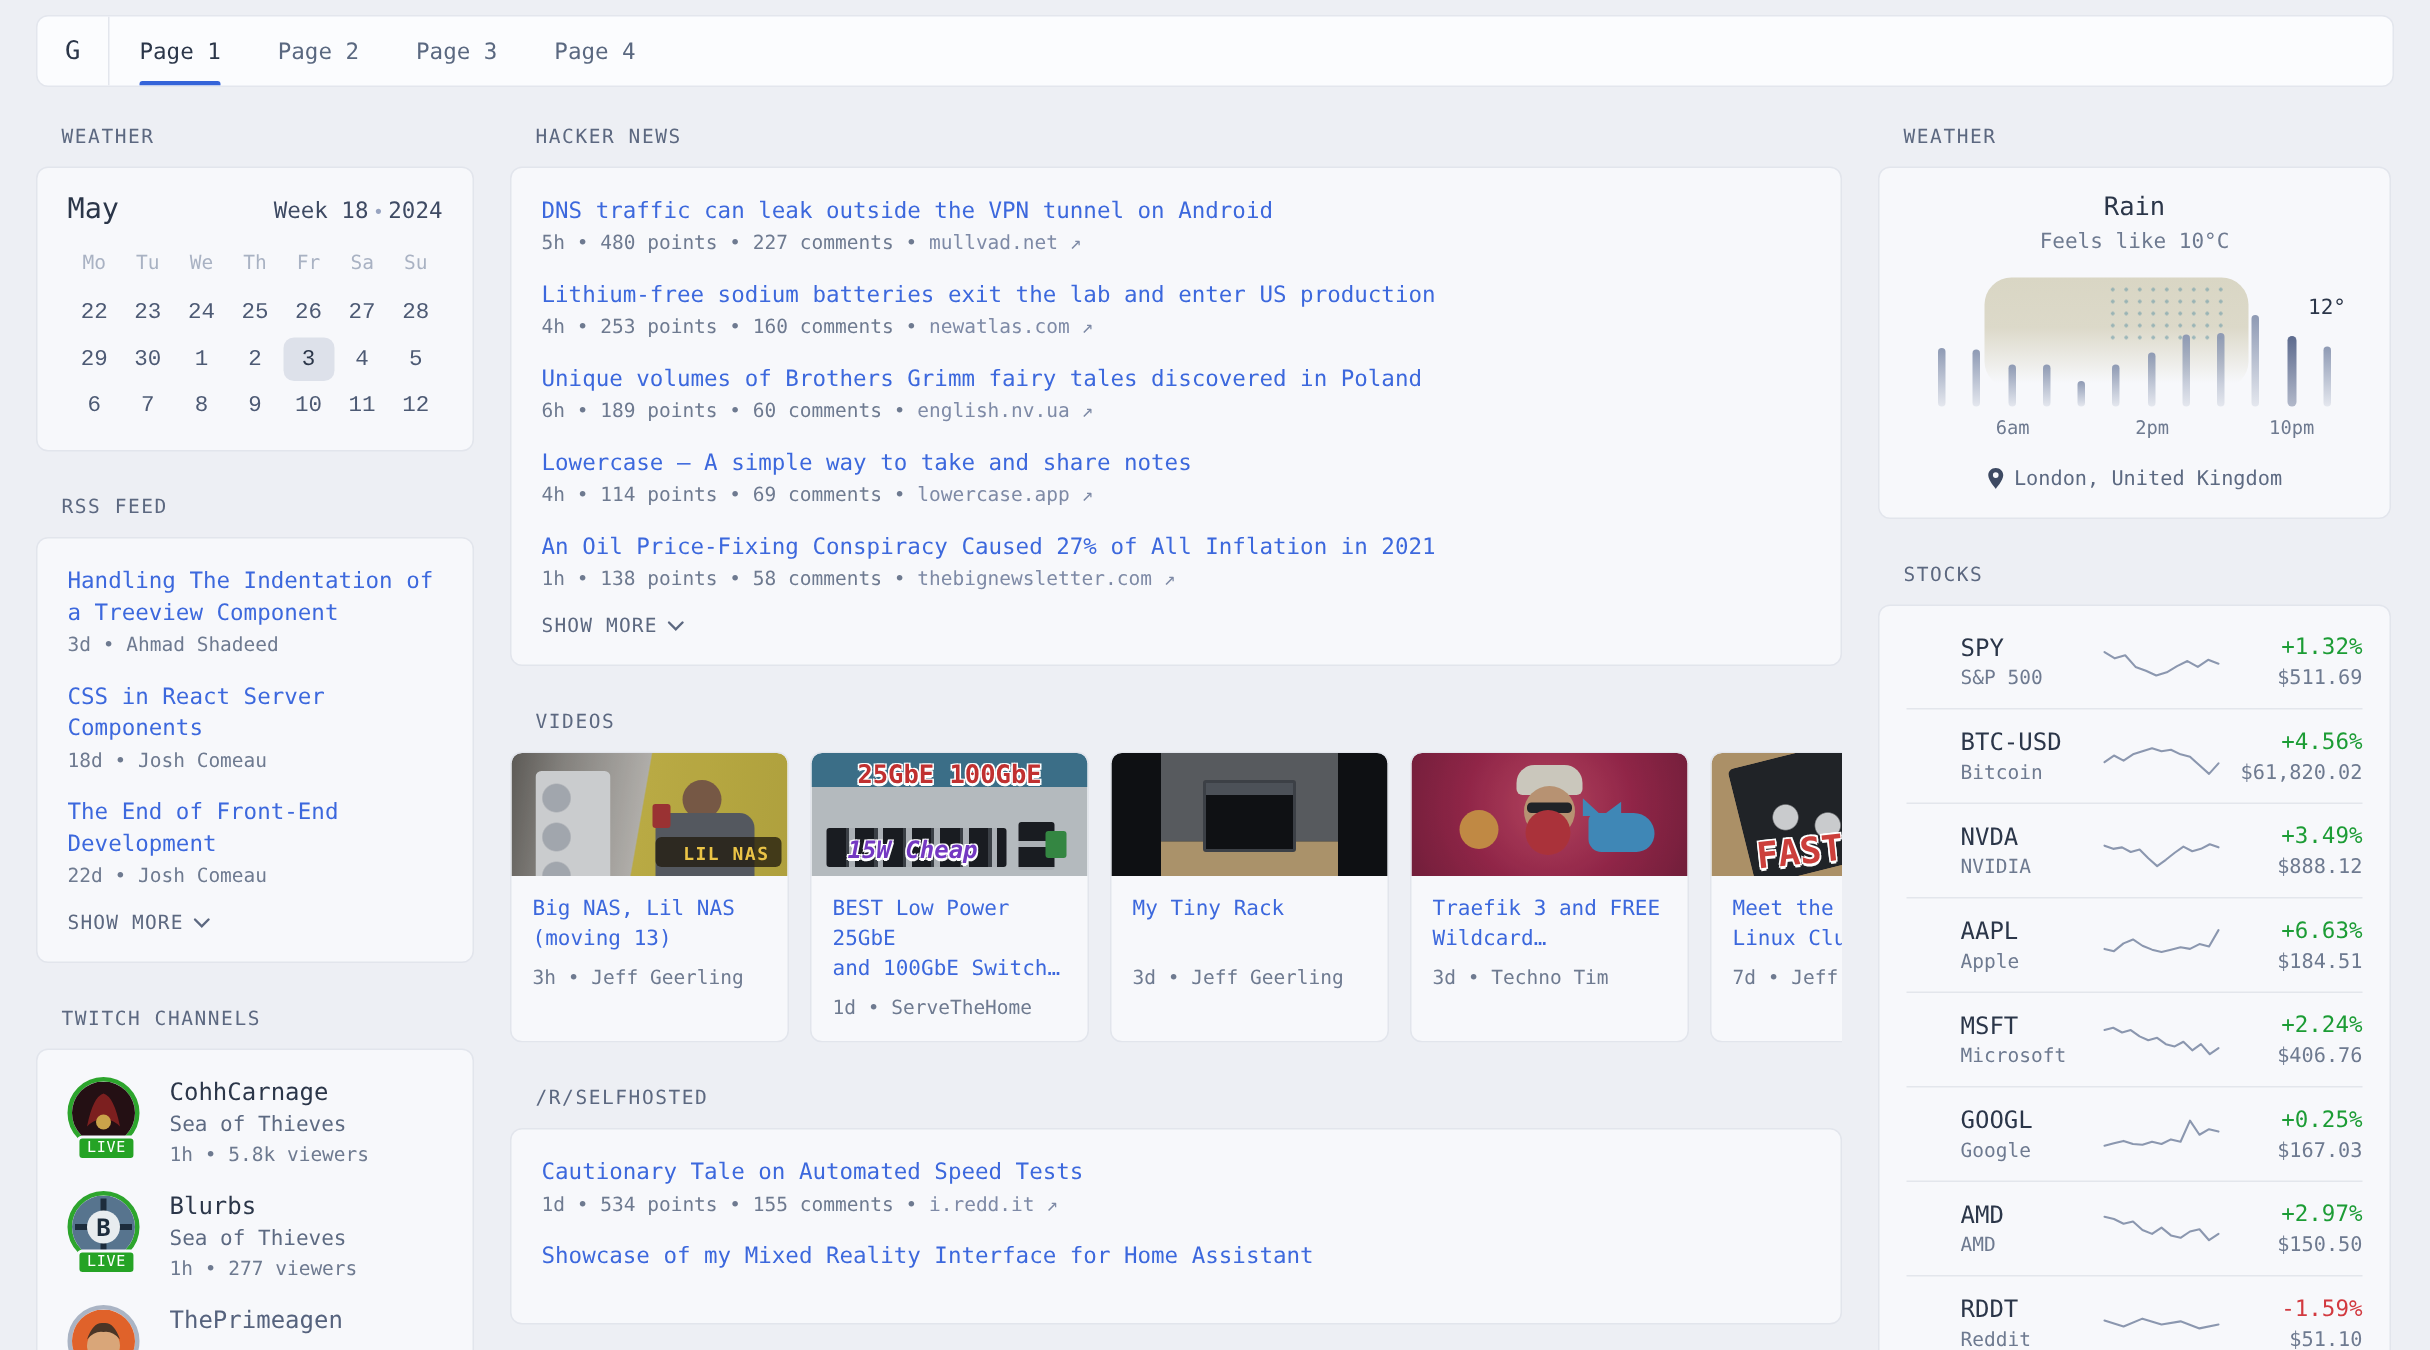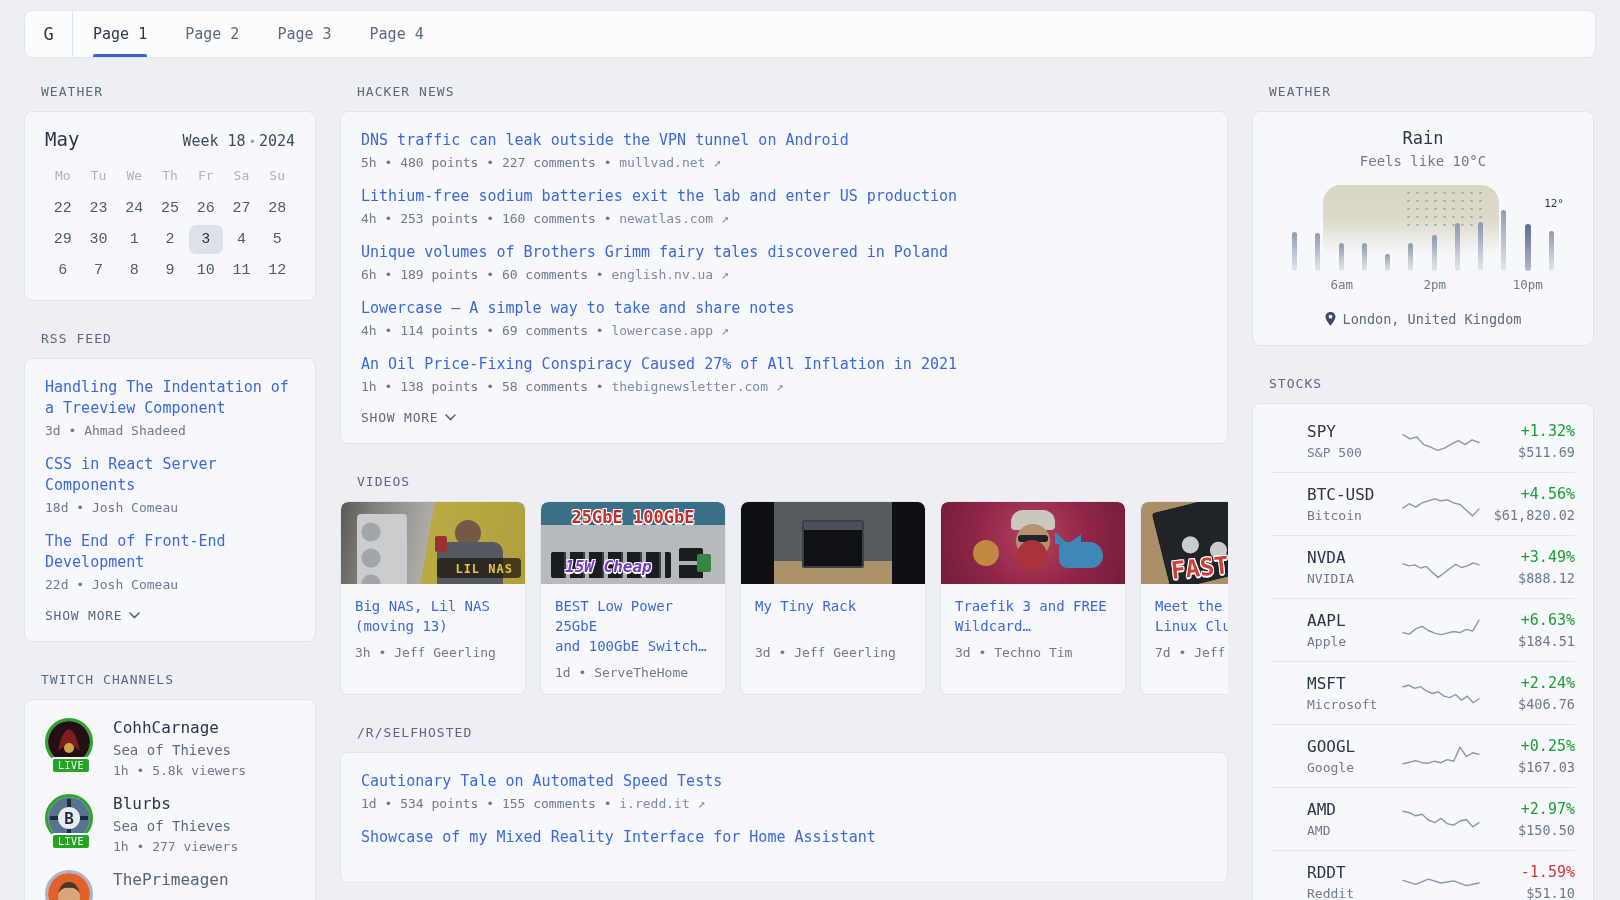--- a/index.html
+++ b/index.html
@@ -124,21 +124,21 @@
   .w-cond { font-size:17px; color:#2b3649; }
   .w-feels { font-size:14px; color:#6e7a90; margin-top:5px; }
   .w-chart { position:relative; width:262px; height:86px; margin:16px auto 0; }
   .daylight { position:absolute; left:12%; width:67%; top:0; bottom:12px; border-radius:18px;
      background:linear-gradient(#d9d6c4 0%,#dcd9c9 45%,rgba(220,217,201,0) 95%); }
   .rain-dots { position:absolute; left:46%; right:6%; top:5%; height:52%;
      background-image:radial-gradient(circle,rgba(100,150,165,.55) 1px,transparent 1.4px); background-size:9px 8px; }
   .wbars { position:absolute; inset:0; display:flex; justify-content:space-between; align-items:flex-end; z-index:2; }
   .wbar { width:5px; border-radius:3px; background:linear-gradient(to bottom,#8e9ab4,rgba(142,154,180,.18)); }
   .wbar.current { background:linear-gradient(to bottom,#5d6b8e,rgba(93,107,142,.45)); width:6px; }
-  .w-temp { position:absolute; right:-10px; top:12px; font-size:11px; color:#2b3649; z-index:3; }
+  .w-temp { position:absolute; right:-10px; top:12px; font-size:14px; color:#2b3649; z-index:3; }
   .w-times { position:relative; width:262px; margin:6px auto 0; height:16px; font-size:12.5px; color:#6e7a90; }
   .w-times span { position:absolute; transform:translateX(-50%); }
   .wt-0 { left:19%; } .wt-1 { left:54.5%; } .wt-2 { left:90%; }
   .w-loc { margin-top:18px; font-size:13.5px; color:#5d6a82; display:flex; align-items:center; justify-content:center; gap:7px; }
 
   
   .stocks { padding:6px 18px; }
   .srow { display:flex; align-items:center; padding:12px 0; border-top:1px solid #e3e6ec; cursor:pointer; }
   .srow:first-child { border-top:none; }
   .s-id { width:110px;margin-left:36px; }

